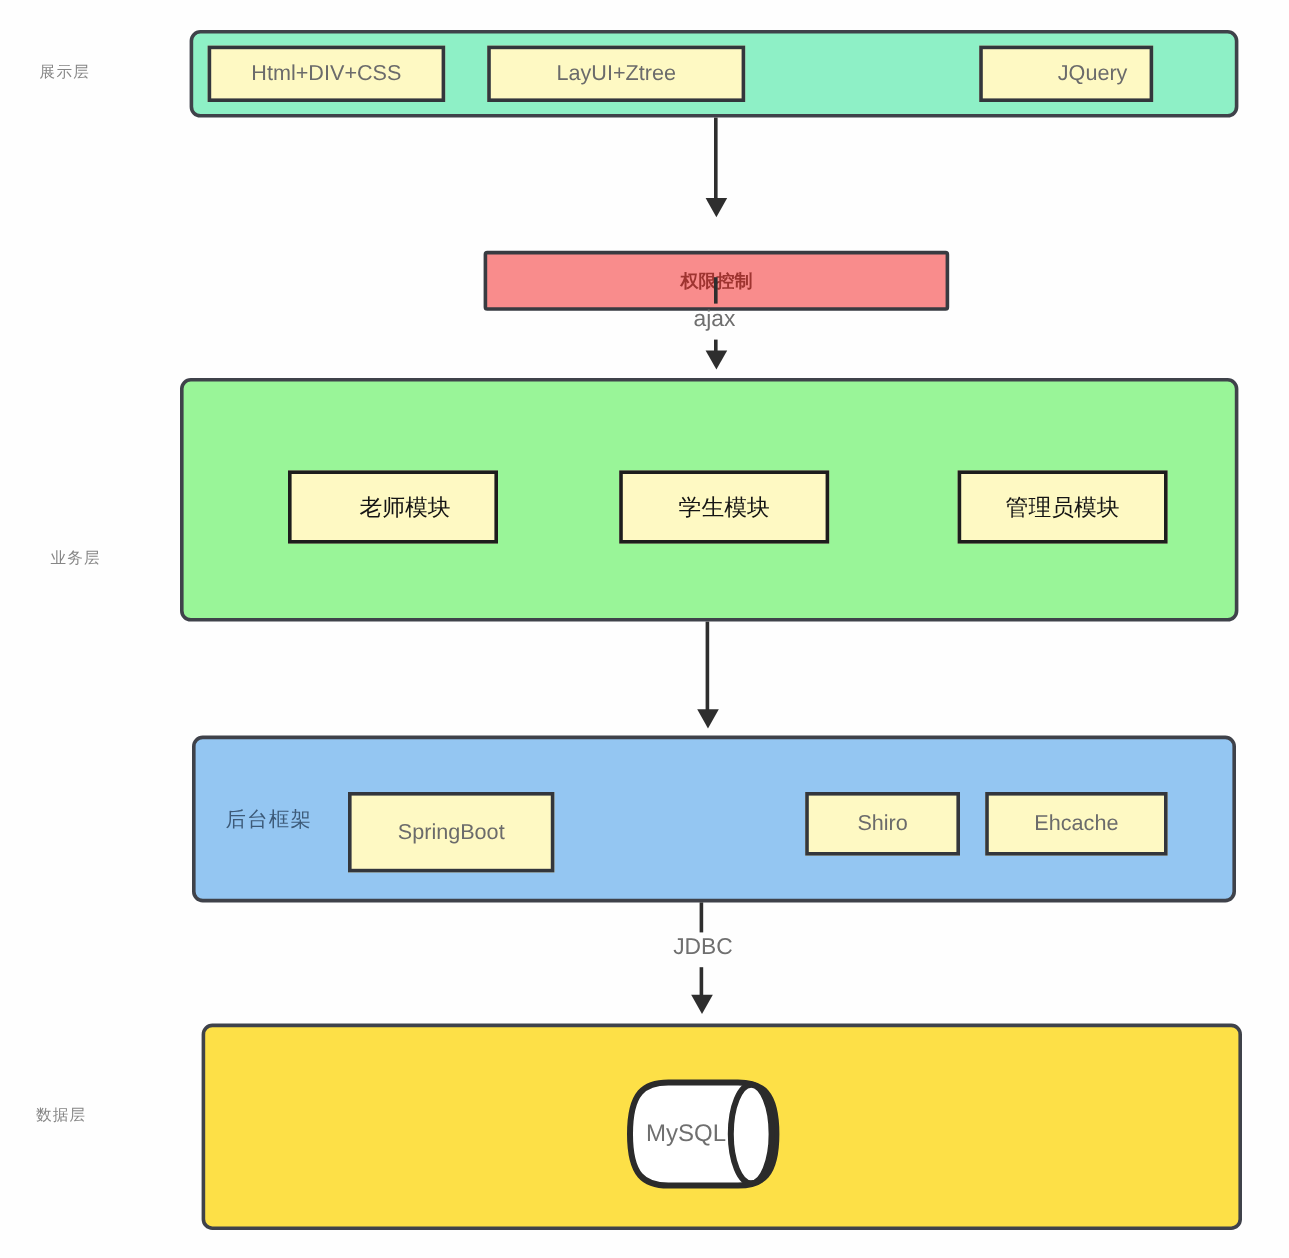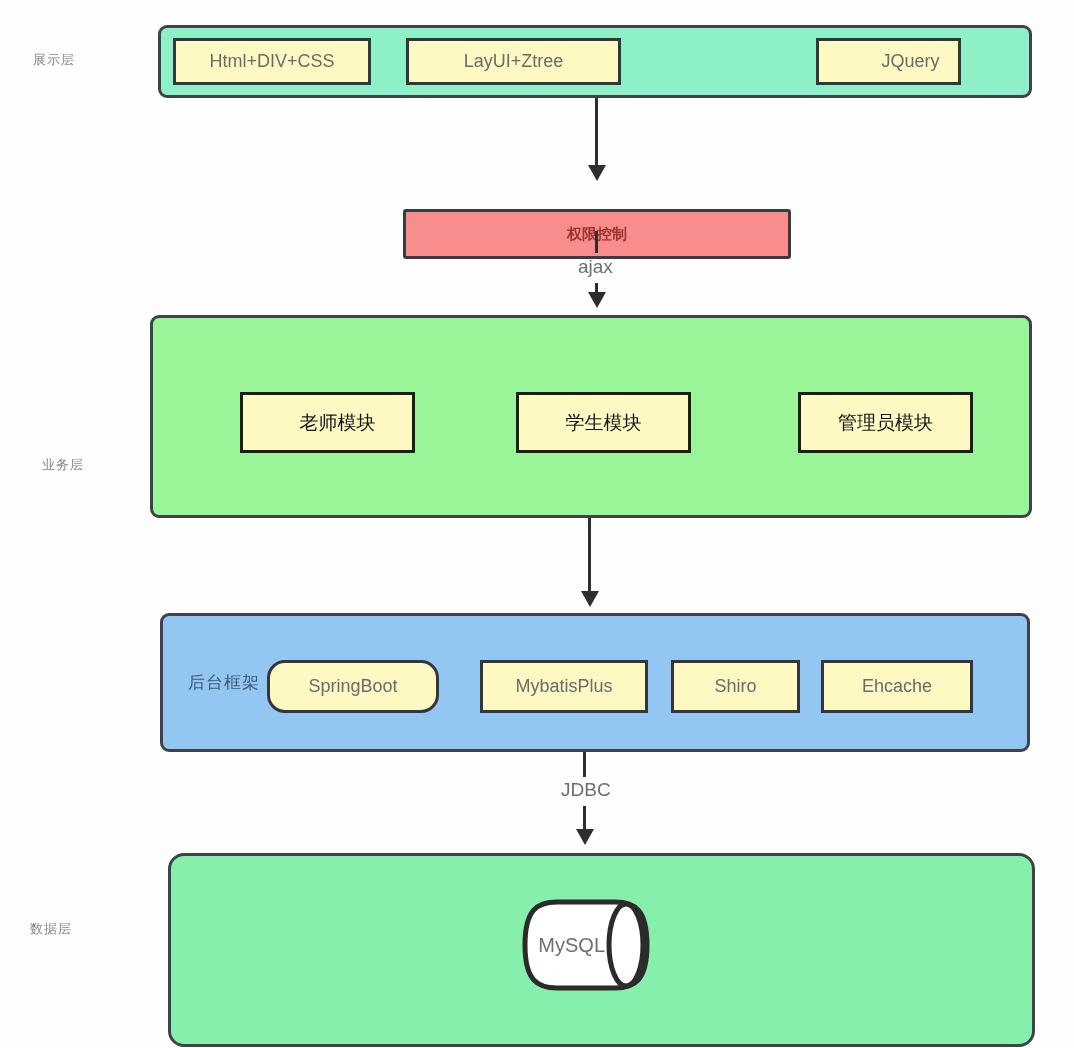--- a/index.html
+++ b/index.html
@@ -141,36 +141,35 @@
     <div class="white-box module-box" style="left:645px; top:74px; width:175px; height:61px;">管理员模块</div>
   </div>
 
   <div>
     <div class="vline" style="left:588px; top:518px; height:74px;"></div>
     <div class="arrow-head" style="left:581px; top:591px;"></div>
   </div>
 
   <div class="container-box" style="left: 160px; top: 613px; width: 870px; height: 139px; background-color: rgb(148, 198, 242);">
     <span class="backend-label">后台框架</span>
-    <div class="white-box" style="left:104px; top:44px; width:172px; height:53px;border-radius:18px;">SpringBoot</div>
-    <div class="white-box" style="left:317px; top:44px; width:168px; height:53px;">MybatisPlus</div>
+    <div class="white-box" style="left:127px; top:44px; width:172px; height:67px;">SpringBoot</div>
     <div class="white-box" style="left:508px; top:44px; width:129px; height:53px;">Shiro</div>
     <div class="white-box" style="left:658px; top:44px; width:152px; height:53px;">Ehcache</div>
   </div>
 
   <div>
     <div class="vline" style="left:583px; top:752px; height:25px;"></div>
     <span class="connector-label" style="left:561px; top:779px;">JDBC</span>
     <div class="vline" style="left:583px; top:806px; height:24px;"></div>
     <div class="arrow-head" style="left:576px; top:829px;"></div>
   </div>
 
   <span class="layer-label" style="left:30px; top:920px;">数据层</span>
 
-  <div class="container-box" style="left: 168px; top: 853px; width: 867px; height: 194px; background-color: #86efac; border-radius: 16px;">
+  <div class="container-box" style="left: 168px; top: 853px; width: 867px; height: 172px; background-color: #fde047;">
     <div class="cylinder-wrap">
       <svg viewBox="0 0 130 94">
         <path d="M 36 4 L 94 4 C 114 4 126 12 126 47 C 126 82 114 90 94 90 L 36 90 C 16 90 4 82 4 47 C 4 12 16 4 36 4 Z" fill="#ffffff" stroke="#2b2b2b" stroke-width="5"></path>
         <ellipse cx="105" cy="47" rx="17" ry="41" fill="none" stroke="#2b2b2b" stroke-width="5"></ellipse>
       </svg>
       <span class="cylinder-text">MySQL</span>
     </div>
   </div>
 
 </div>

